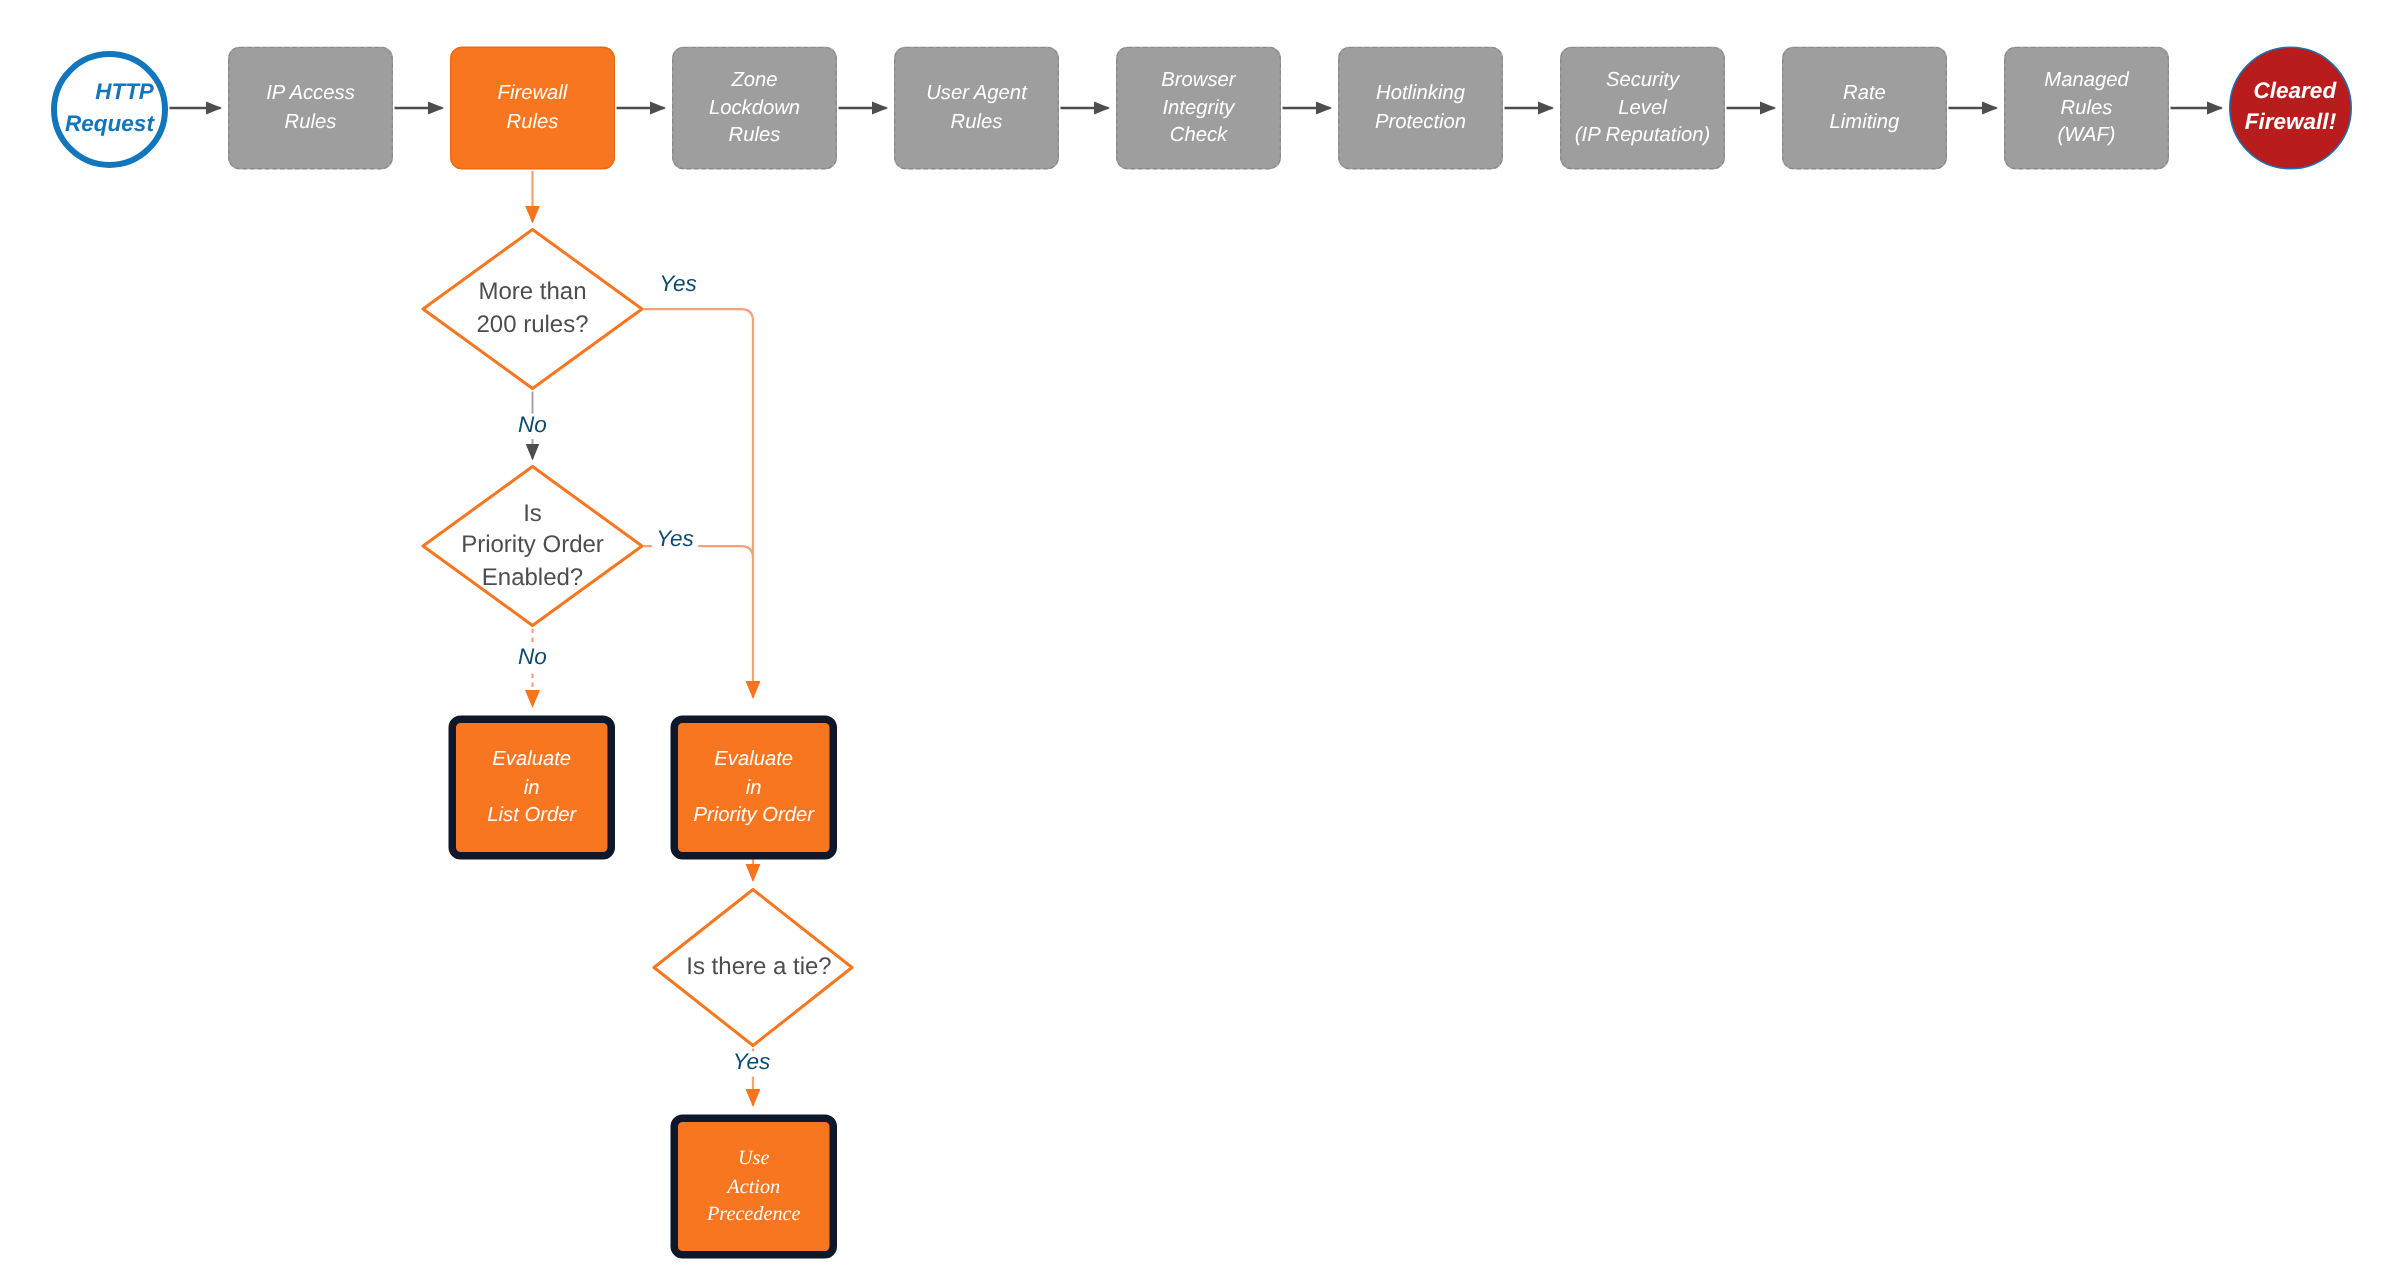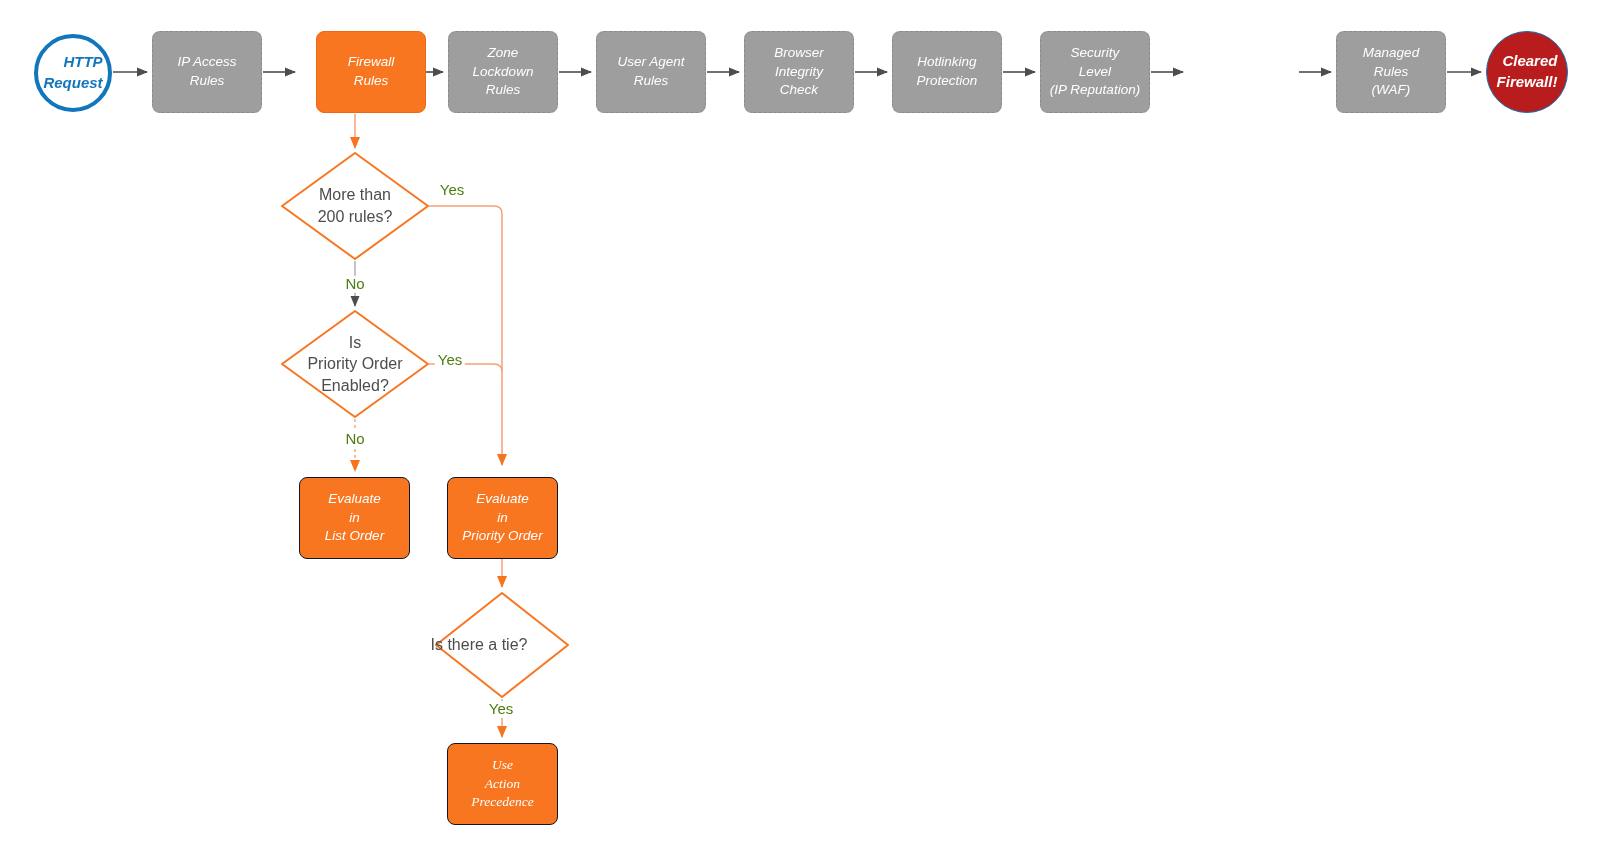--- a/index.html
+++ b/index.html
@@ -24,62 +24,63 @@
     font-style: italic;
     line-height: 1.38;
   }
   .step {
     width: 110px; height: 82px; top: 31px;
     border-radius: 8px;
     color: #ffffff;
     font-size: 13.5px;
   }
   .step.gray   { background: #9e9e9e; border: 1px dashed #8a8a8a; }
-  .step.orange { background: #f7761f; border: 1px solid #ee6a10; margin-left: 16px; }
+  .step.orange { background: #f7761f; border: 1px solid #ee6a10; }
 
   .terminal {
     border-radius: 50%;
     font-weight: bold;
     font-size: 15px;
     text-align: right;
   }
   .terminal.start {
     left: 34px; top: 34px; width: 78px; height: 78px;
     background: #ffffff; border: 4px solid #1276bd; color: #1276bd;
   }
   .terminal.end {
     left: 1486px; top: 31px; width: 82px; height: 82px;
     background: #b91c1c; border: 1px solid #1175b8; color: #ffffff;
   }
 
   .action {
-    width: 111px; height: 82px;
-    background: #f7761f; border: 1px solid #0f172a;
+    width: 111px; height: 96px;
+    background: #f7761f; border: 5px solid #0f172a;
     border-radius: 8px;
     color: #ffffff; font-size: 13.5px;
   }
 
   .diamond-text {
     position: absolute;
     display: flex;
     align-items: center;
     justify-content: center;
     text-align: center;
     white-space: pre-line;
     color: #4d4d4d;
     font-size: 16px;
     font-style: normal;
     line-height: 1.35;
   }
 
   .edge-label {
     position: absolute;
     transform: translate(-50%, -50%);
+    font-style: italic;
     font-size: 15px;
-    color: #4d7c0f;
+    color: #0c4a6e;
     background: #ffffff;
     padding: 0 3px;
     line-height: 1.1;
   }
 </style>
 </head>
 <body>
 
 <div id="canvas">
 
@@ -140,33 +141,35 @@
   <div class="node step gray" style="left:596px">User Agent
 Rules</div>
   <div class="node step gray" style="left:744px">Browser
 Integrity
 Check</div>
   <div class="node step gray" style="left:1040px">Security
 Level
 (IP Reputation)</div>
   <div class="node step gray" style="left:892px">Hotlinking
 Protection</div>
+  <div class="node step gray" style="left:1188px">Rate
+Limiting</div>
   <div class="node step gray" style="left:1336px">Managed
 Rules
 (WAF)</div>
 
   <div class="node terminal end">Cleared
 Firewall!</div>
 
   <div class="diamond-text" style="left:285px; top:172px; width:140px; height:68px;">More than
 200 rules?</div>
   <div class="diamond-text" style="left:285px; top:324px; width:140px; height:80px;">Is
 Priority Order
 Enabled?</div>
-  <div class="diamond-text" style="left:413px; top:631px; width:132px; height:28px;">Is there a tie?</div>
+  <div class="diamond-text" style="left:440px; top:631px; width:132px; height:28px;">Is there a tie?</div>
 
   <span class="edge-label" style="left:452px; top:190px;">Yes</span>
   <span class="edge-label" style="left:355px; top:284px;">No</span>
   <span class="edge-label" style="left:450px; top:360px;">Yes</span>
   <span class="edge-label" style="left:355px; top:439px;">No</span>
   <span class="edge-label" style="left:501px; top:709px;">Yes</span>
 
   <div class="node action" style="left:299px; top:477px;">Evaluate
 in
 List Order</div>

